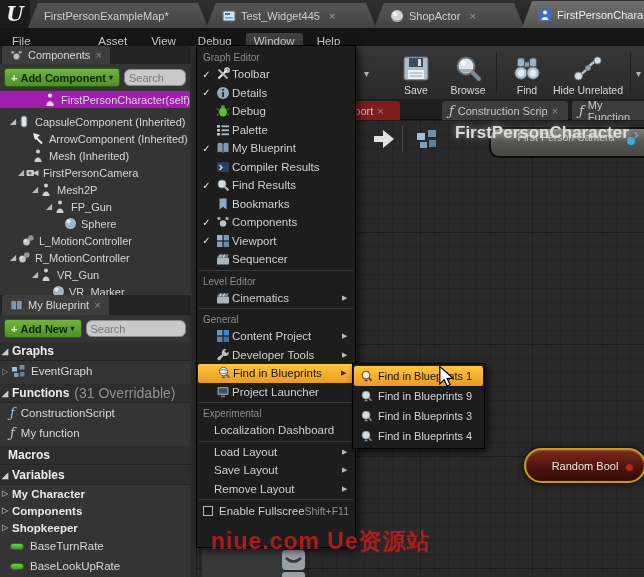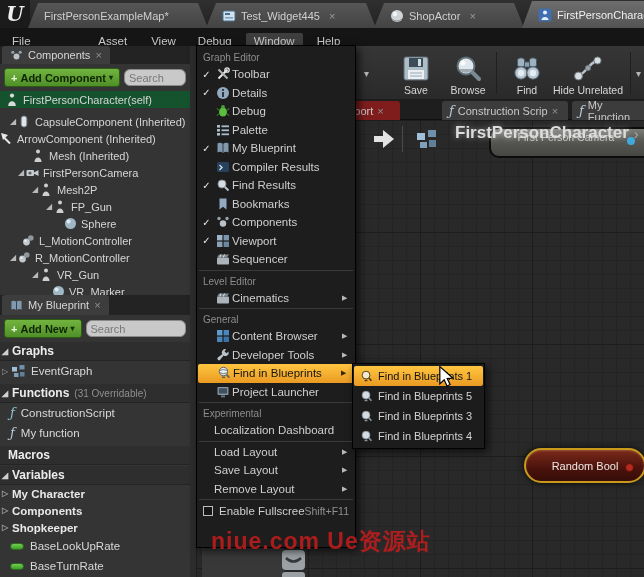--- a/index.html
+++ b/index.html
@@ -67,26 +67,26 @@
   .btnrow{display:flex;align-items:center;gap:4px;padding:4px;}
   .greenbtn{background:linear-gradient(#72b43f,#4f8f28);border:1px solid #2d5c14;border-radius:3px;
             color:#0e2403;font-weight:bold;font-size:11px;display:flex;align-items:center;gap:3px;padding:2px 6px;height:19px;}
   .greenbtn .plus{color:#e8f8da;font-weight:bold;}
   .greenbtn .dd{font-size:8px;color:#143005;}
   .searchbox{flex:1;height:17px;background:#c9c9c9;border:1px solid #8a8a8a;border-radius:6px;color:#555;font-size:11px;padding:0 4px;min-width:0;}
   .searchbox::placeholder{color:#787878;}
   .trow{height:17px;display:flex;align-items:center;color:#d6d6d6;font-size:11px;white-space:nowrap;}
   .trow .exp{width:10px;font-size:8px;color:#b8b8b8;text-align:center;flex:none;}
   .trow .cicon{display:inline-flex;width:13px;height:13px;margin-right:4px;flex:none;}
-  .selfrow{background:#14532d;}
+  .selfrow{background:#a21caf;justify-content:flex-end;}
   .gap5{height:5px;}
   .bprows{position:relative;}
   .sechdr{height:19px;background:#2e2e2e;border-bottom:1px solid #242424;display:flex;align-items:center;font-weight:bold;color:#ececec;font-size:12px;padding-left:2px;}
   .sechdr .exp{font-size:8px;color:#cfcfcf;width:10px;}
-  .sechdr .note{font-weight:normal;color:#8f8f8f;font-size:10px;margin-left:5px;}
+  .sechdr .note{font-weight:normal;color:#8f8f8f;font-size:14px;margin-left:5px;}
   .bitem{height:20px;display:flex;align-items:center;font-size:11.5px;color:#d8d8d8;padding-left:2px;}
   .bitem .exp{width:10px;font-size:8px;color:#9f9f9f;}
   .cat{font-weight:bold;color:#e8e8e8;height:17px;}
   .pill{width:14px;height:7px;border-radius:4px;margin:0 6px 0 8px;flex:none;}
   .pill.green{background:linear-gradient(#6fd04f,#3f9e2a);border:1px solid #2c6e1c;}
 
   
   .wmenu{position:absolute;left:196px;top:45px;width:160px;height:503px;background:#1d1d1d;border:1px solid #000;
          box-shadow:3px 3px 8px rgba(0,0,0,.65);z-index:40;padding-top:2px;}
   .mhdr{height:17px;color:#8d8d8d;font-size:10px;display:flex;align-items:flex-end;padding:0 0 2px 6px;}
@@ -305,21 +305,21 @@
         <div class="gap5"></div>
         <div class="trow" style="padding-left:8px;">
           <span class="exp">◢</span>
           <span class="cicon">
               <svg width="12" height="13" viewBox="0 0 12 13">
                 <rect x="3.2" y="1" width="5.6" height="11" rx="2.8" fill="#dfe5e9" stroke="#7e868c"></rect>
               </svg>
             </span>
           <span>CapsuleComponent (Inherited)</span>
         </div>
-        <div class="trow" style="">
+        <div class="trow" style="padding-left:32px;">
           <span class="cicon">
               <svg width="12" height="13" viewBox="0 0 12 13">
                 <line x1="10" y1="11.5" x2="4.5" y2="6" stroke="#e8e8e8" stroke-width="2"></line>
                 <path d="M1 1 L8 3 L3 8 Z" fill="#e8e8e8"></path>
               </svg>
             </span>
           <span>ArrowComponent (Inherited)</span>
         </div>
         <div class="trow" style="padding-left:32px;">
           <span class="cicon">
@@ -478,25 +478,25 @@
         <div class="bitem cat">
           <span class="exp">▷</span>
           <span>Components</span>
         </div>
         <div class="bitem cat">
           <span class="exp">▷</span>
           <span>Shopkeeper</span>
         </div>
         <div class="bitem">
           <span class="pill green"></span>
-          <span>BaseLookUpRate</span>
+          <span>BaseTurnRate</span>
         </div>
         <div class="bitem">
           <span class="pill green"></span>
-          <span>BaseTurnRate</span>
+          <span>BaseLookUpRate</span>
         </div>
         <div class="bitem">
           
         </div>
       </div>
     </div>
   </div>
 
   <div class="wmenu">
     <div class="mhdr">Graph Editor</div>
@@ -658,21 +658,21 @@
     <div class="mi">
       <span class="chk"></span>
       <span class="ic">
           <svg width="14" height="14" viewBox="0 0 14 14">
             <rect x="1" y="1" width="5.4" height="5.4" fill="#5b9bd0"></rect>
             <rect x="7.6" y="1" width="5.4" height="5.4" fill="#4a86bc"></rect>
             <rect x="1" y="7.6" width="5.4" height="5.4" fill="#4a86bc"></rect>
             <rect x="7.6" y="7.6" width="5.4" height="5.4" fill="#3a72a8"></rect>
           </svg>
         </span>
-      <span class="lbl">Content Browser</span>
+      <span class="lbl">Content Project</span>
       <span class="arr">▶</span>
     </div>
     <div class="mi">
       <span class="chk"></span>
       <span class="ic">
           <svg width="14" height="14" viewBox="0 0 14 14">
             <path d="M12.5 3.5 A3.4 3.4 0 0 1 7.6 7.6 L4.2 11.8 A1.7 1.7 0 0 1 1.8 9.4 L6.2 6.2 A3.4 3.4 0 0 1 10.2 1.3 L8.5 3.2 L10.5 5.2 L12.5 3.5 Z" fill="#b9c2c8"></path>
           </svg>
         </span>
       <span class="lbl">Developer Tools</span>
@@ -745,21 +745,21 @@
           <line x1="9.6" y1="8.6" x2="12.3" y2="11.6" stroke="#4a3a14" stroke-width="1.8"></line>
         </svg>
       <span>Find in Blueprints 1</span>
     </div>
     <div class="smi">
       <svg width="13" height="13" viewBox="0 0 14 14">
           <circle cx="6.5" cy="5.5" r="4.2" fill="#d5dde2" stroke="#8a959c"></circle>
           <rect x="5" y="10.5" width="3" height="1.6" fill="#8a959c"></rect>
           <line x1="9.6" y1="8.6" x2="12.3" y2="11.6" stroke="#8a959c" stroke-width="1.8"></line>
         </svg>
-      <span>Find in Blueprints 5</span>
+      <span>Find in Blueprints 9</span>
     </div>
     <div class="smi">
       <svg width="13" height="13" viewBox="0 0 14 14">
           <circle cx="6.5" cy="5.5" r="4.2" fill="#d5dde2" stroke="#8a959c"></circle>
           <rect x="5" y="10.5" width="3" height="1.6" fill="#8a959c"></rect>
           <line x1="9.6" y1="8.6" x2="12.3" y2="11.6" stroke="#8a959c" stroke-width="1.8"></line>
         </svg>
       <span>Find in Blueprints 3</span>
     </div>
     <div class="smi">

